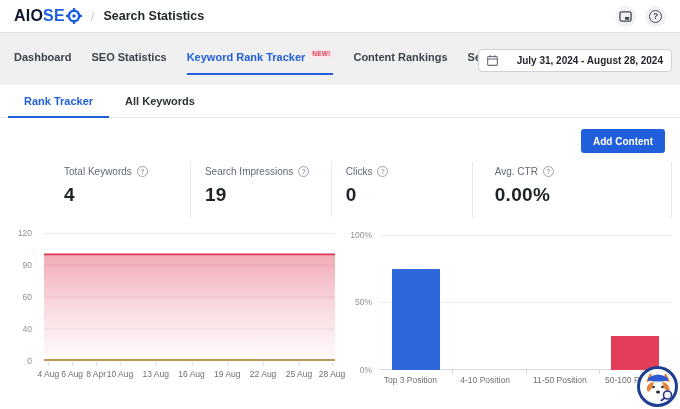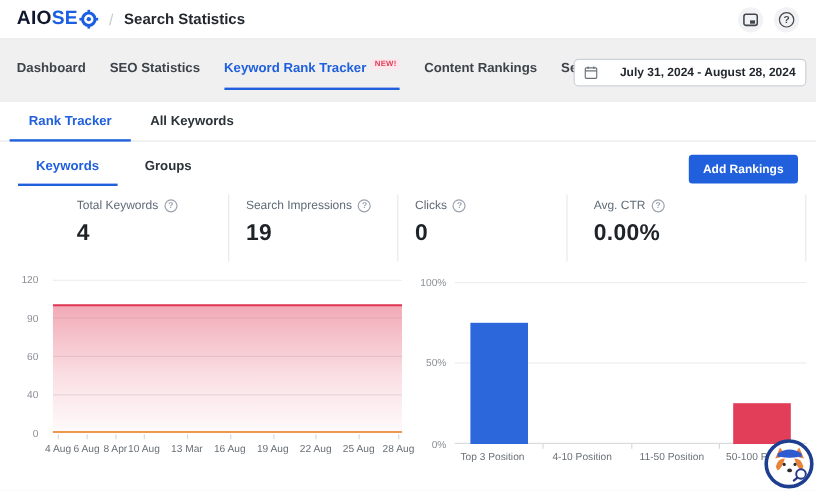--- a/index.html
+++ b/index.html
@@ -146,25 +146,21 @@
 
   <div class="subtab-row">
     <div class="subtab active">
         <span>Rank Tracker</span>
       </div>
     <div class="subtab">
         <span>All Keywords</span>
       </div>
   </div>
 
-  <div class="inner-tabs">
-    <div class="itab active"><span>Keywords</span></div>
-    <div class="itab"><span>Groups</span></div>
-  </div>
-  <button class="add-btn">Add Rankings</button>
+  <button class="add-btn">Add Content</button>
 
   <div class="stats">
     <div class="stat">
       <div class="stat-label">
           <span>Total Keywords</span>
           <span class="qicon">?</span>
         </div>
       <div class="stat-value">4</div>
     </div>
     <div class="stat">
@@ -217,21 +213,21 @@
             <polyline points="0,127 29.099999999999998,127 53.699999999999996,127 78.3,127 115.2,127 152.1,127 189,127 225.9,127 262.79999999999995,127 300,127" fill="none" stroke="#f09a4c" stroke-width="1.6"></polyline>
             <polygon points="0,128 0,21.33333333333333 29.099999999999998,21.33333333333333 53.699999999999996,21.33333333333333 78.3,21.33333333333333 115.2,21.33333333333333 152.1,21.33333333333333 189,21.33333333333333 225.9,21.33333333333333 262.79999999999995,21.33333333333333 300,21.33333333333333 300,128" fill="url(#areaGrad)"></polygon>
             <polyline points="0,21.33333333333333 29.099999999999998,21.33333333333333 53.699999999999996,21.33333333333333 78.3,21.33333333333333 115.2,21.33333333333333 152.1,21.33333333333333 189,21.33333333333333 225.9,21.33333333333333 262.79999999999995,21.33333333333333 300,21.33333333333333" fill="none" stroke="#df3552" stroke-width="1.6"></polyline>
           </svg>
       </div>
       <div class="xaxis">
         <span class="lx" style="left: 1.5%;">4 Aug</span>
         <span class="lx" style="left: 9.7%;">6 Aug</span>
         <span class="lx" style="left: 17.9%;">8 Apr</span>
         <span class="lx" style="left: 26.1%;">10 Aug</span>
-        <span class="lx" style="left: 38.4%;">13 Mar</span>
+        <span class="lx" style="left: 38.4%;">13 Aug</span>
         <span class="lx" style="left: 50.7%;">16 Aug</span>
         <span class="lx" style="left: 63%;">19 Aug</span>
         <span class="lx" style="left: 75.3%;">22 Aug</span>
         <span class="lx" style="left: 87.6%;">25 Aug</span>
         <span class="lx" style="left: 99%;">28 Aug</span>
       </div>
     </div>
 
     <div class="bar-wrap">
       <span class="ry" style="top:5px">100%</span>

